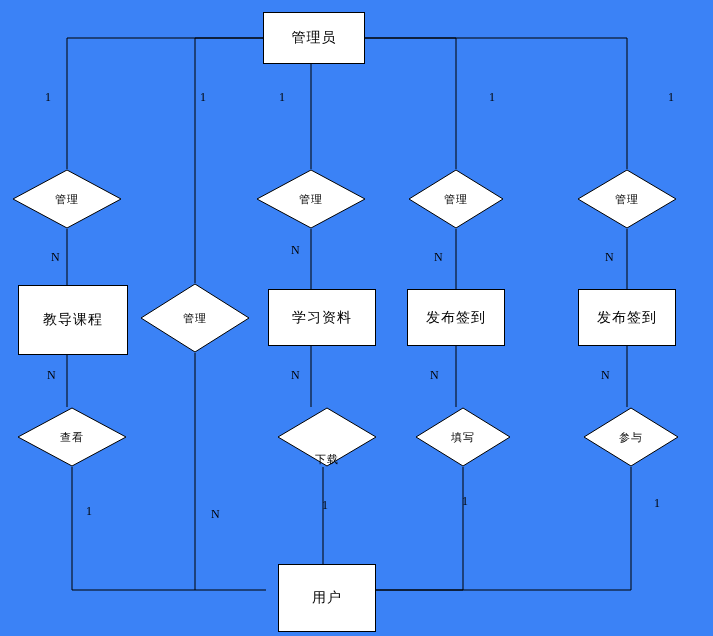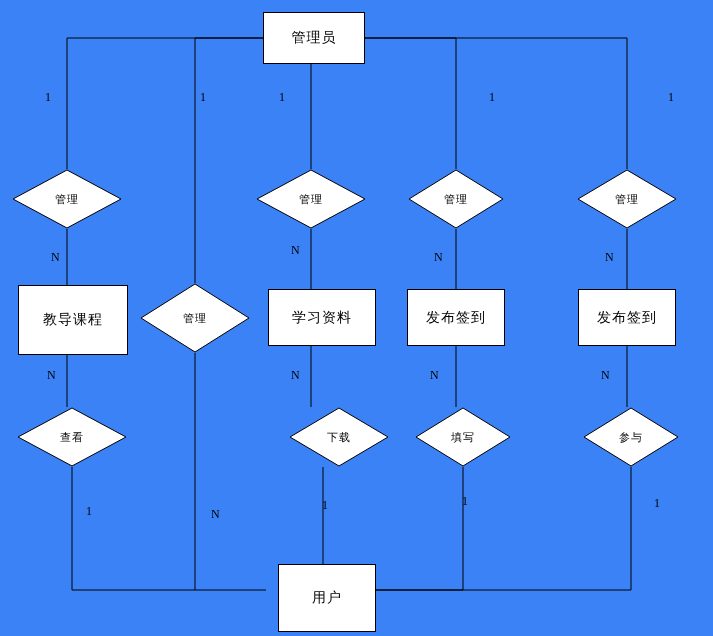--- a/index.html
+++ b/index.html
@@ -156,21 +156,21 @@
     <span>管理</span>
   </div>
 
   <div class="diamond" style="left:17px; top:407px; width:110px; height:60px;">
     <svg width="110" height="60" xmlns="http://www.w3.org/2000/svg">
       <polygon points="55,1 109,30 55,59 1,30" fill="#ffffff" stroke="#000000" stroke-width="1"></polygon>
     </svg>
     <span>查看</span>
   </div>
 
-  <div class="diamond" style="left:289px; top:407px; width:100px; height:60px;">
+  <div class="diamond" style="left:277px; top:407px; width:100px; height:60px;align-items:flex-end;">
     <svg width="100" height="60" xmlns="http://www.w3.org/2000/svg">
       <polygon points="50,1 99,30 50,59 1,30" fill="#ffffff" stroke="#000000" stroke-width="1"></polygon>
     </svg>
     <span>下载</span>
   </div>
 
   <div class="diamond" style="left:415px; top:407px; width:96px; height:60px;">
     <svg width="96" height="60" xmlns="http://www.w3.org/2000/svg">
       <polygon points="48,1 95,30 48,59 1,30" fill="#ffffff" stroke="#000000" stroke-width="1"></polygon>
     </svg>

